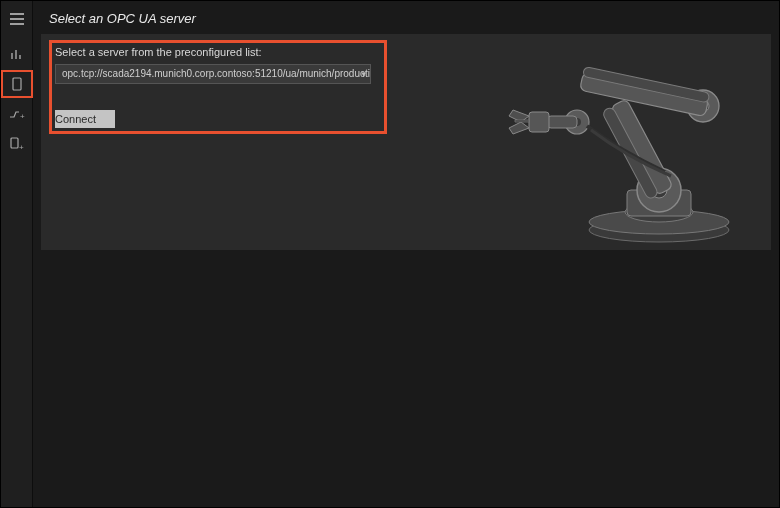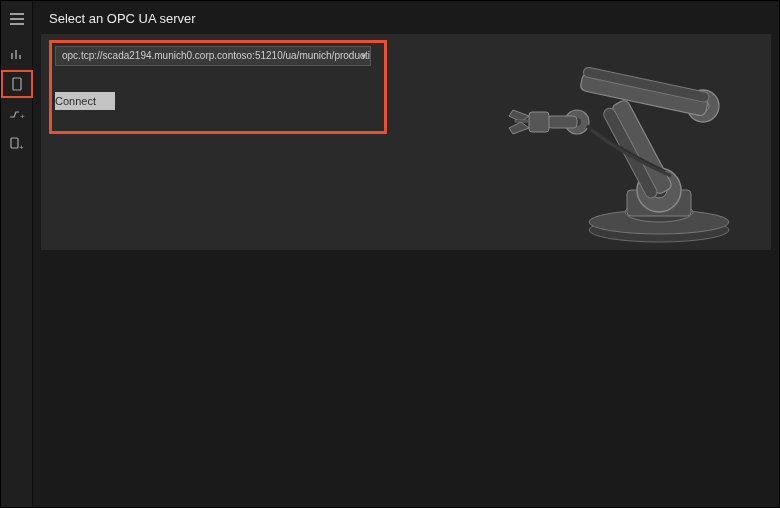--- a/index.html
+++ b/index.html
@@ -47,20 +47,21 @@
     flex: 1;
     display: flex;
     flex-direction: column;
     background: #1a1a1a;
   }
   .title-bar {
     padding: 10px 16px 8px 16px;
     font-size: 13px;
     color: #eaeaea;
     background: #1a1a1a;
+    font-style: italic;
   }
   .content-panel {
     margin: 0 8px 8px 8px;
     background: #2a2a2a;
     height: 216px;
     position: relative;
     display: flex;
   }
   .form-zone {
     flex: 0 0 340px;
@@ -170,20 +171,21 @@
       </svg>
     </div>
   </div>
 
   <div class="main">
     <div class="title-bar">Select an OPC UA server</div>
 
     <div class="content-panel">
 
       <div class="form-zone">
+        <div class="form-label">Select a server from the preconfigured list:</div>
 
         <div class="select-box">
           <span>opc.tcp://scada2194.munich0.corp.contoso:51210/ua/munich/productionline0/a</span>
           <span class="select-caret">▾</span>
         </div>
 
         <div class="connect-btn">Connect</div>
       </div>
 
       <div class="highlight-rect"></div>

